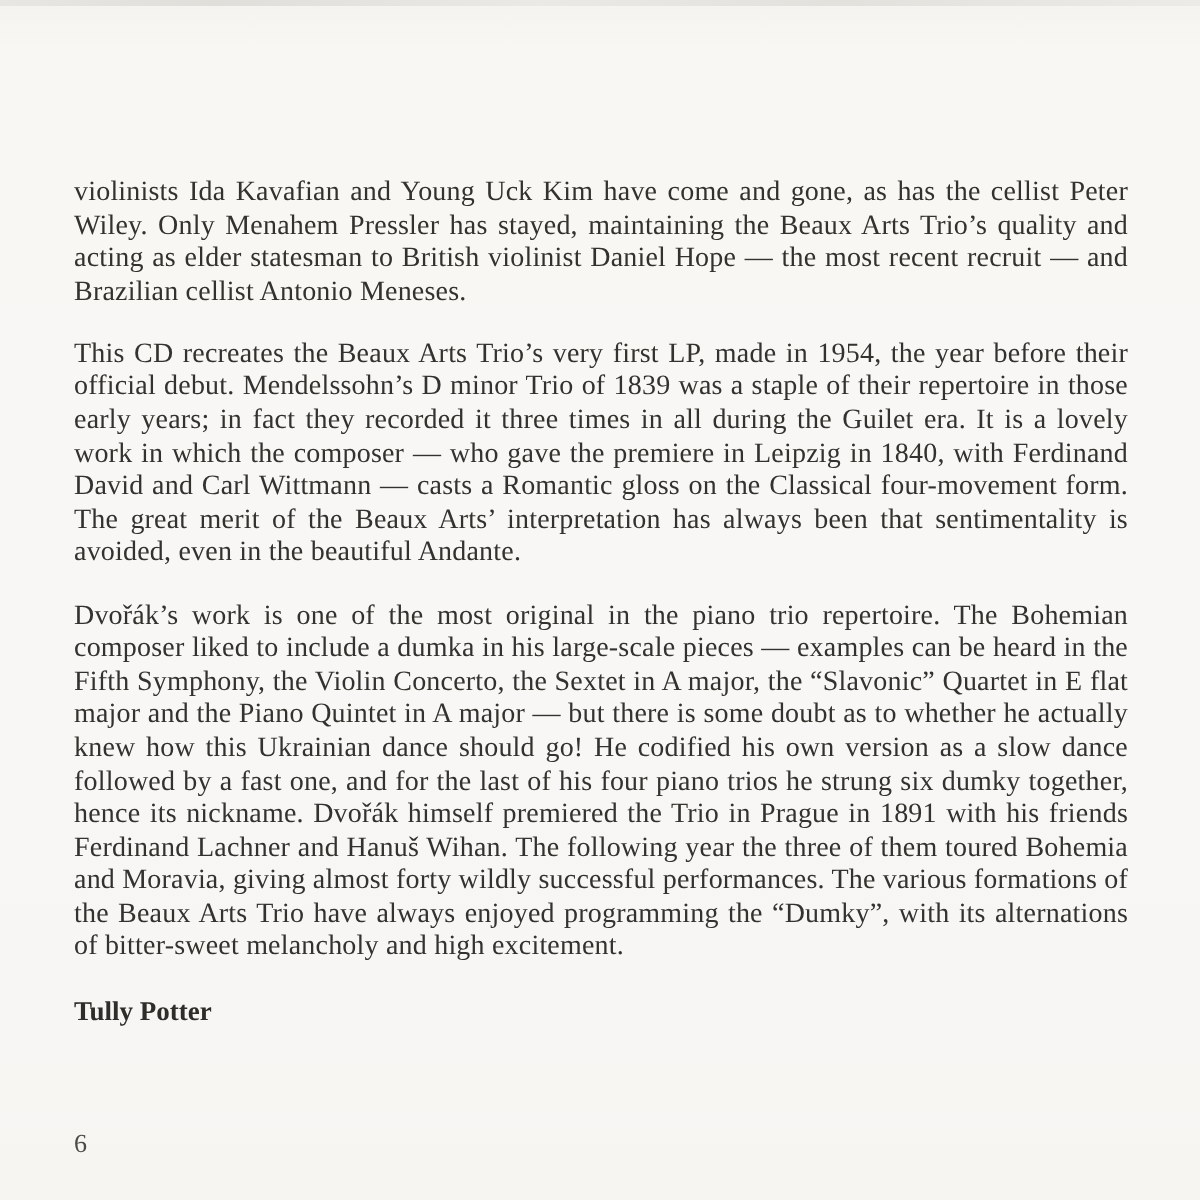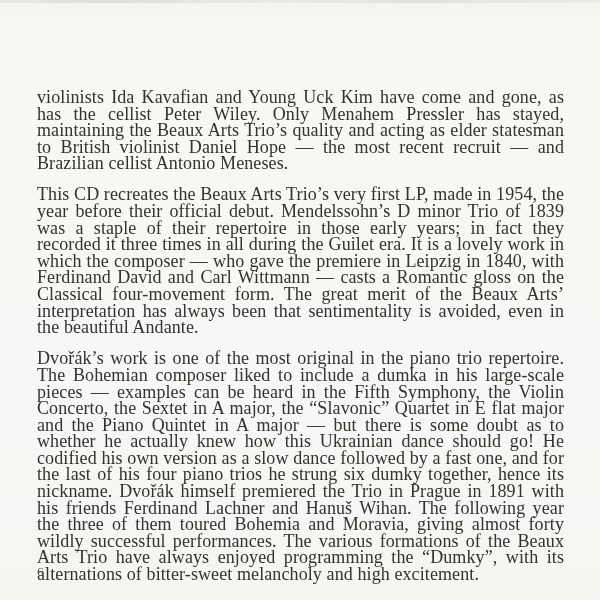--- a/index.html
+++ b/index.html
@@ -25,21 +25,21 @@
   }
   .text-block {
     position: absolute;
     top: 89px;
     left: 37px;
     width: 527px;
     color: #34322e;
   }
   .para {
     margin: 0 0 14.5px 0;
-    font-size: 18px;
+    font-size: 14px;
     line-height: 16.6px;
     text-align: justify;
     text-justify: inter-word;
     letter-spacing: 0.1px;
   }
   .para .italic {
   }
   .byline {
     margin: 0;
     font-size: 13.5px;
@@ -60,16 +60,17 @@
 
 <div class="page">
   <div class="top-edge"></div>
 
   <main class="text-block">
     <div id="paragraphs">
         <p class="para"><span>violinists Ida Kavafian and Young Uck Kim have come and gone, as has the cellist Peter Wiley. Only Menahem Pressler has stayed, maintaining the Beaux Arts Trio’s quality and acting as elder statesman to British violinist Daniel Hope — the most recent recruit — and Brazilian cellist Antonio Meneses.</span></p>
         <p class="para"><span>This CD recreates the Beaux Arts Trio’s very first LP, made in 1954, the year before their official debut. Mendelssohn’s D minor Trio of 1839 was a staple of their repertoire in those early years; in fact they recorded it three times in all during the Guilet era. It is a lovely work in which the composer — who gave the premiere in Leipzig in 1840, with Ferdinand David and Carl Wittmann — casts a Romantic gloss on the Classical four-movement form. The great merit of the Beaux Arts’ interpretation has always been that sentimentality is avoided, even in the beautiful Andante.</span></p>
         <p class="para"><span>Dvořák’s work is one of the most original in the piano trio repertoire. The Bohemian composer liked to include a </span><span class="italic">dumka</span><span> in his large-scale pieces — examples can be heard in the Fifth Symphony, the Violin Concerto, the Sextet in A major, the “Slavonic” Quartet in E flat major and the Piano Quintet in A major — but there is some doubt as to whether he actually knew how this Ukrainian dance should go! He codified his own version as a slow dance followed by a fast one, and for the last of his four piano trios he strung six </span><span class="italic">dumky</span><span> together, hence its nickname. Dvořák himself premiered the Trio in Prague in 1891 with his friends Ferdinand Lachner and Hanuš Wihan. The following year the three of them toured Bohemia and Moravia, giving almost forty wildly successful performances. The various formations of the Beaux Arts Trio have always enjoyed programming the “Dumky”, with its alternations of bitter-sweet melancholy and high excitement.</span></p>
       </div>
+    <p class="byline">Tully Potter</p>
   </main>
 
   <div class="page-number">6</div>
 </div>
 
 </body></html>

